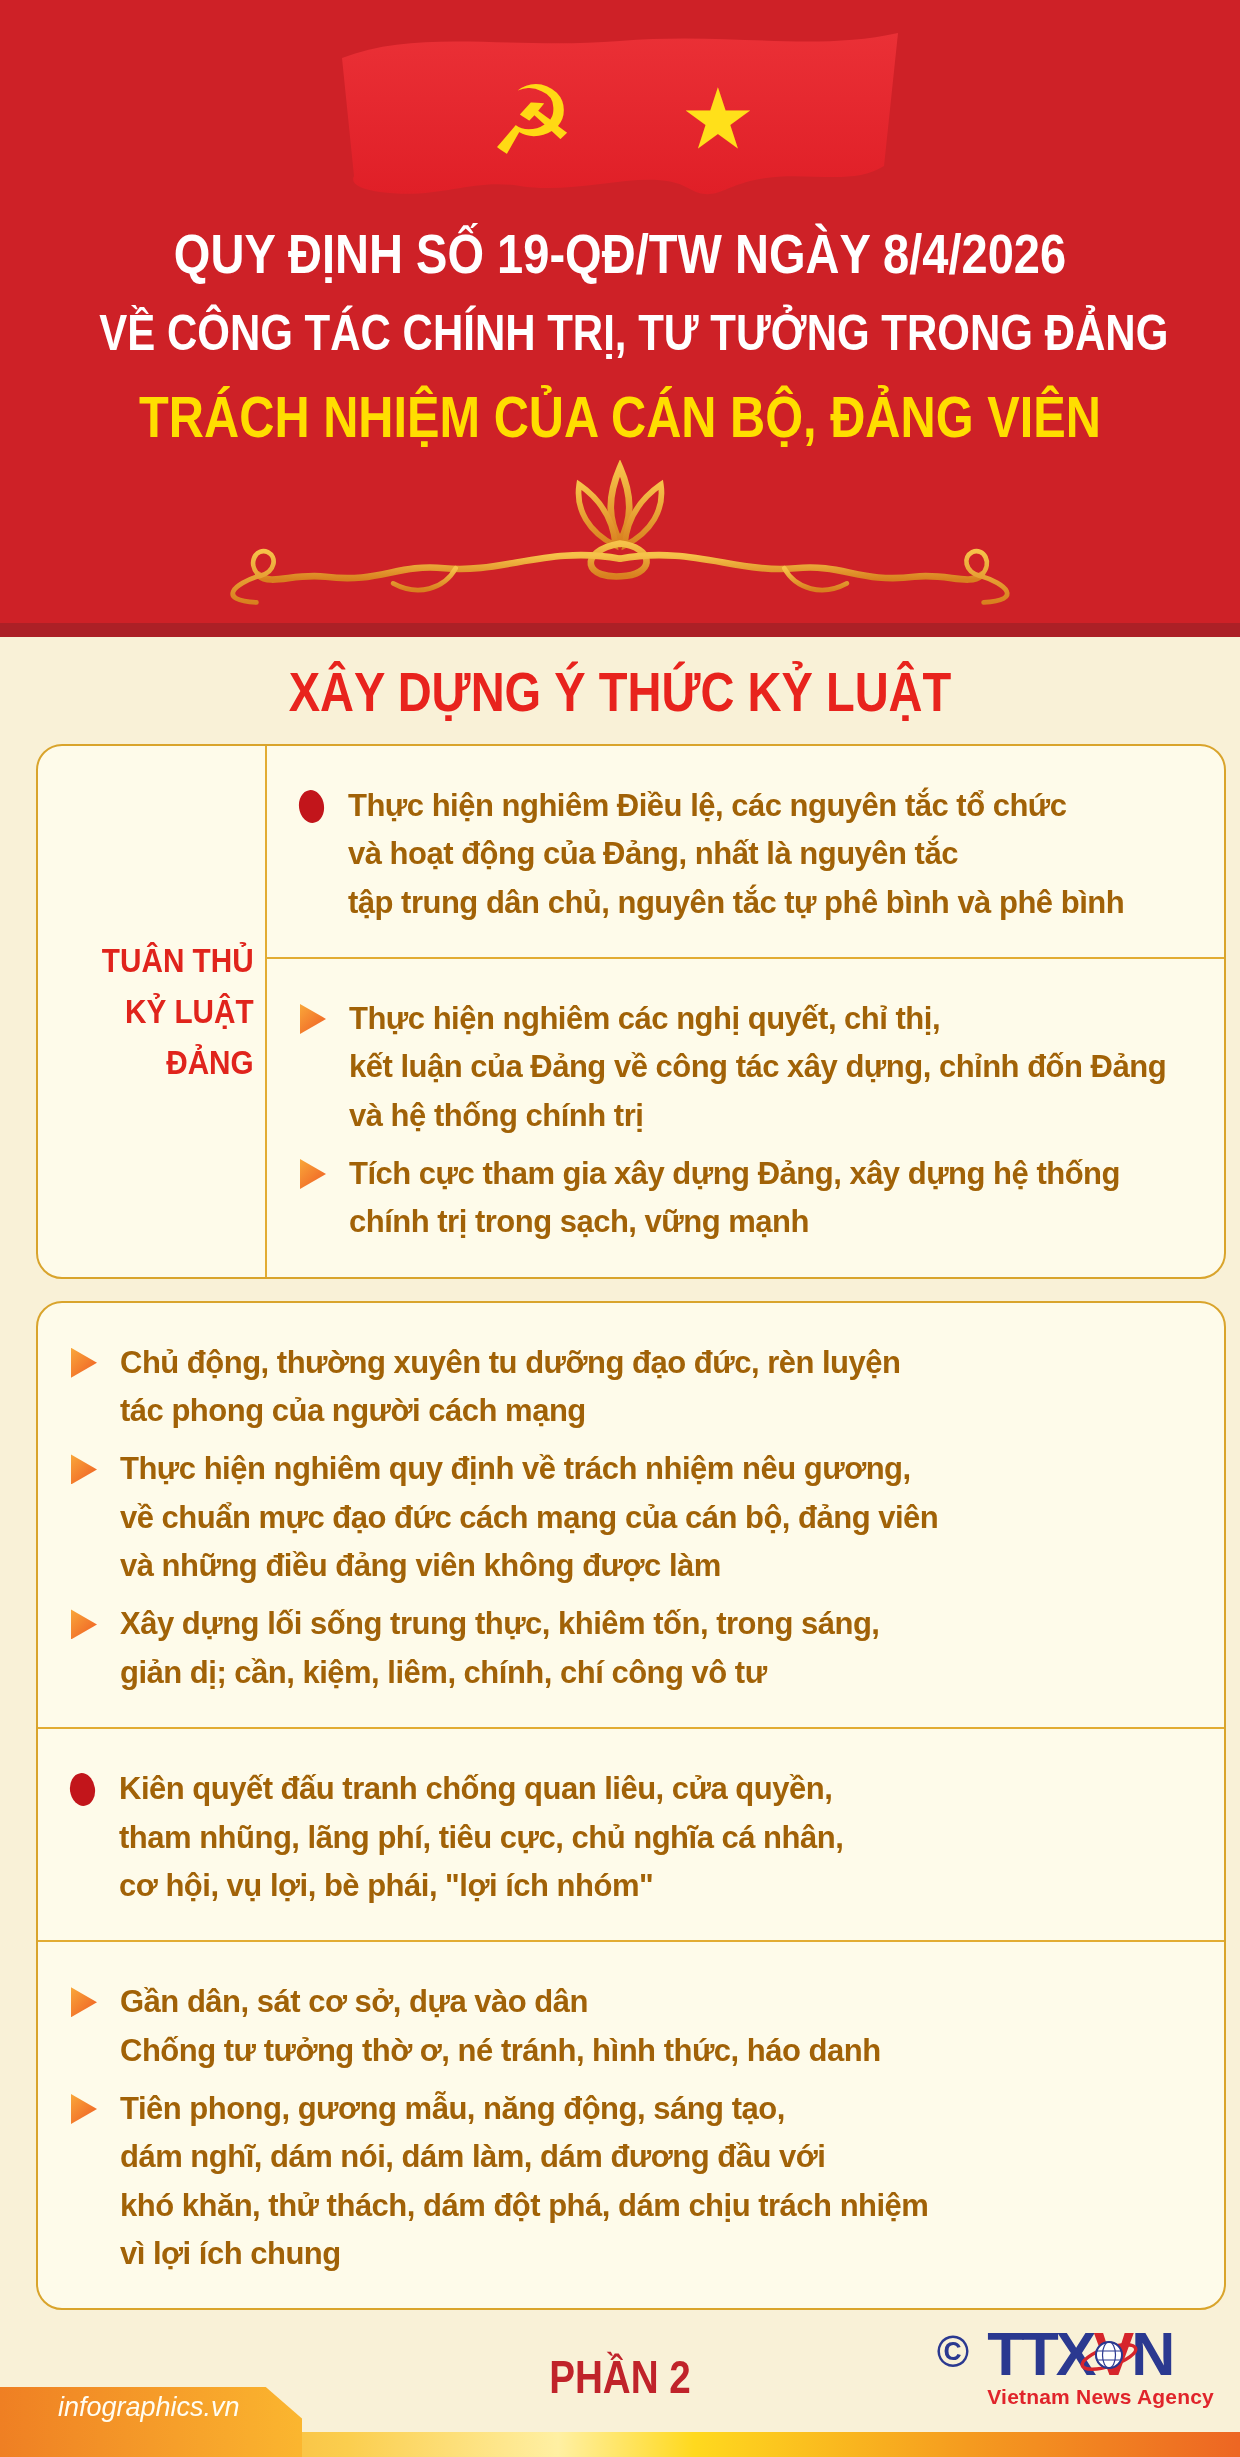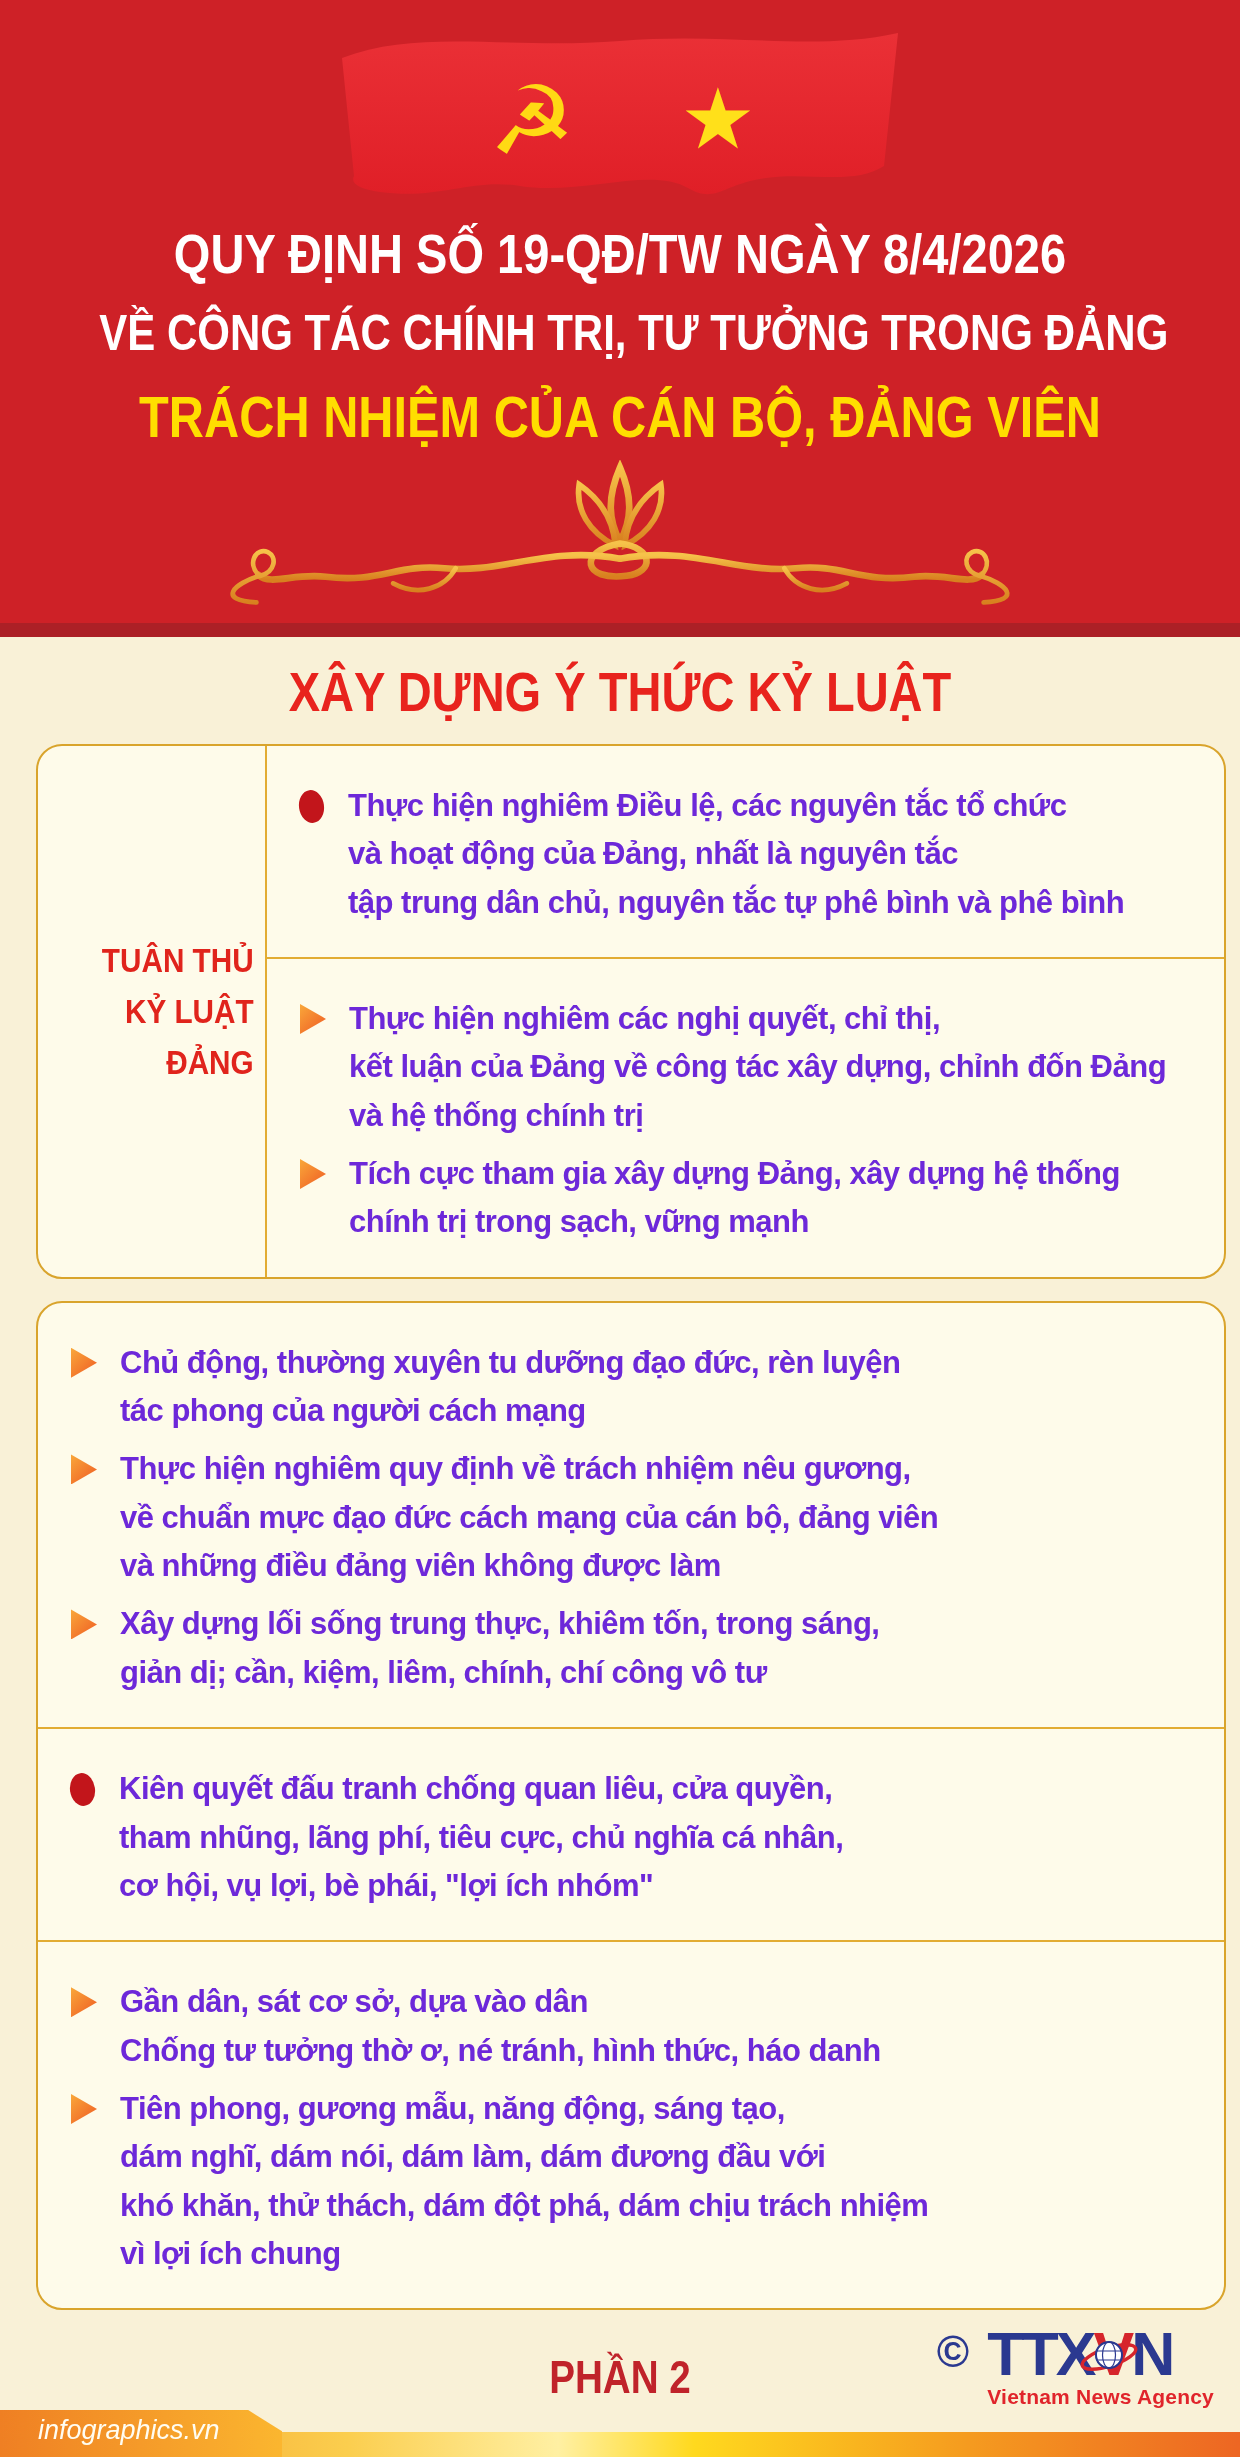--- a/index.html
+++ b/index.html
@@ -38,21 +38,21 @@
   .block-label-text{
     color:#E0241C;font-weight:bold;font-size:33px;line-height:1.55;
     white-space:pre-line;transform:scaleX(.9);transform-origin:center;
   }
   .block-content{flex:1;display:flex;flex-direction:column;}
   .group{padding:36px 18px 30px 32px;}
   .group + .group{border-top:2px solid #E2AC33;}
   .item{display:flex;align-items:flex-start;}
   .item + .item{margin-top:10px;}
   .item-text{
-    color:#6d28d9;font-weight:bold;font-size:31px;line-height:1.56;
+    color:#a16207;font-weight:bold;font-size:31px;line-height:1.56;
     letter-spacing:-.5px;white-space:pre-line;
   }
   .bullet{flex:none;}
   .bullet-dot{
     width:25px;height:33px;border-radius:50%;background:#C2151B;
     margin:8px 24px 0 0;transform:rotate(-8deg);
   }
   .bullet-arrow{
     width:26px;height:30px;margin:9px 23px 0 1px;
     background:linear-gradient(135deg,#F9A83A 0%,#EF5A23 100%);
@@ -69,23 +69,24 @@
   .logo-stack{display:flex;flex-direction:column;}
   .logo-word{font-size:61px;font-weight:bold;color:#2B3990;letter-spacing:-3px;line-height:.88;white-space:nowrap;}
   .logo-v{color:#D6252B;position:relative;display:inline-block;}
   .logo-v .globe{position:absolute;left:-15px;top:4px;}
   .logo-sub{text-align:right;color:#E0242B;font-size:21px;font-weight:bold;margin-top:3px;letter-spacing:.2px;}
   .bottom-bar{
     position:absolute;left:0;bottom:0;width:100%;height:25px;
     background:linear-gradient(90deg,#F2901E 0%,#FBCE4E 28%,#FFF0A3 45%,#FFD91E 56%,#F59B1F 78%,#ED6623 100%);
   }
   .ribbon{
-    position:absolute;left:0;bottom:0;width:282px;height:47px;
+    position:absolute;left:0;bottom:0;width:282px;height:70px;
     background:linear-gradient(90deg,#EF7F23 0%,#FBB62F 100%);
     clip-path:polygon(0 0,88% 0,100% 45%,100% 100%,0 100%);
+    padding-left:20px;
   }
   .site-label{
     color:#FFFDF2;font-style:italic;font-size:27px;line-height:40px;padding-left:38px;
     font-family:"Liberation Sans",sans-serif;
   }
 </style>
 </head>
 <body>
 
 <div class="poster">

